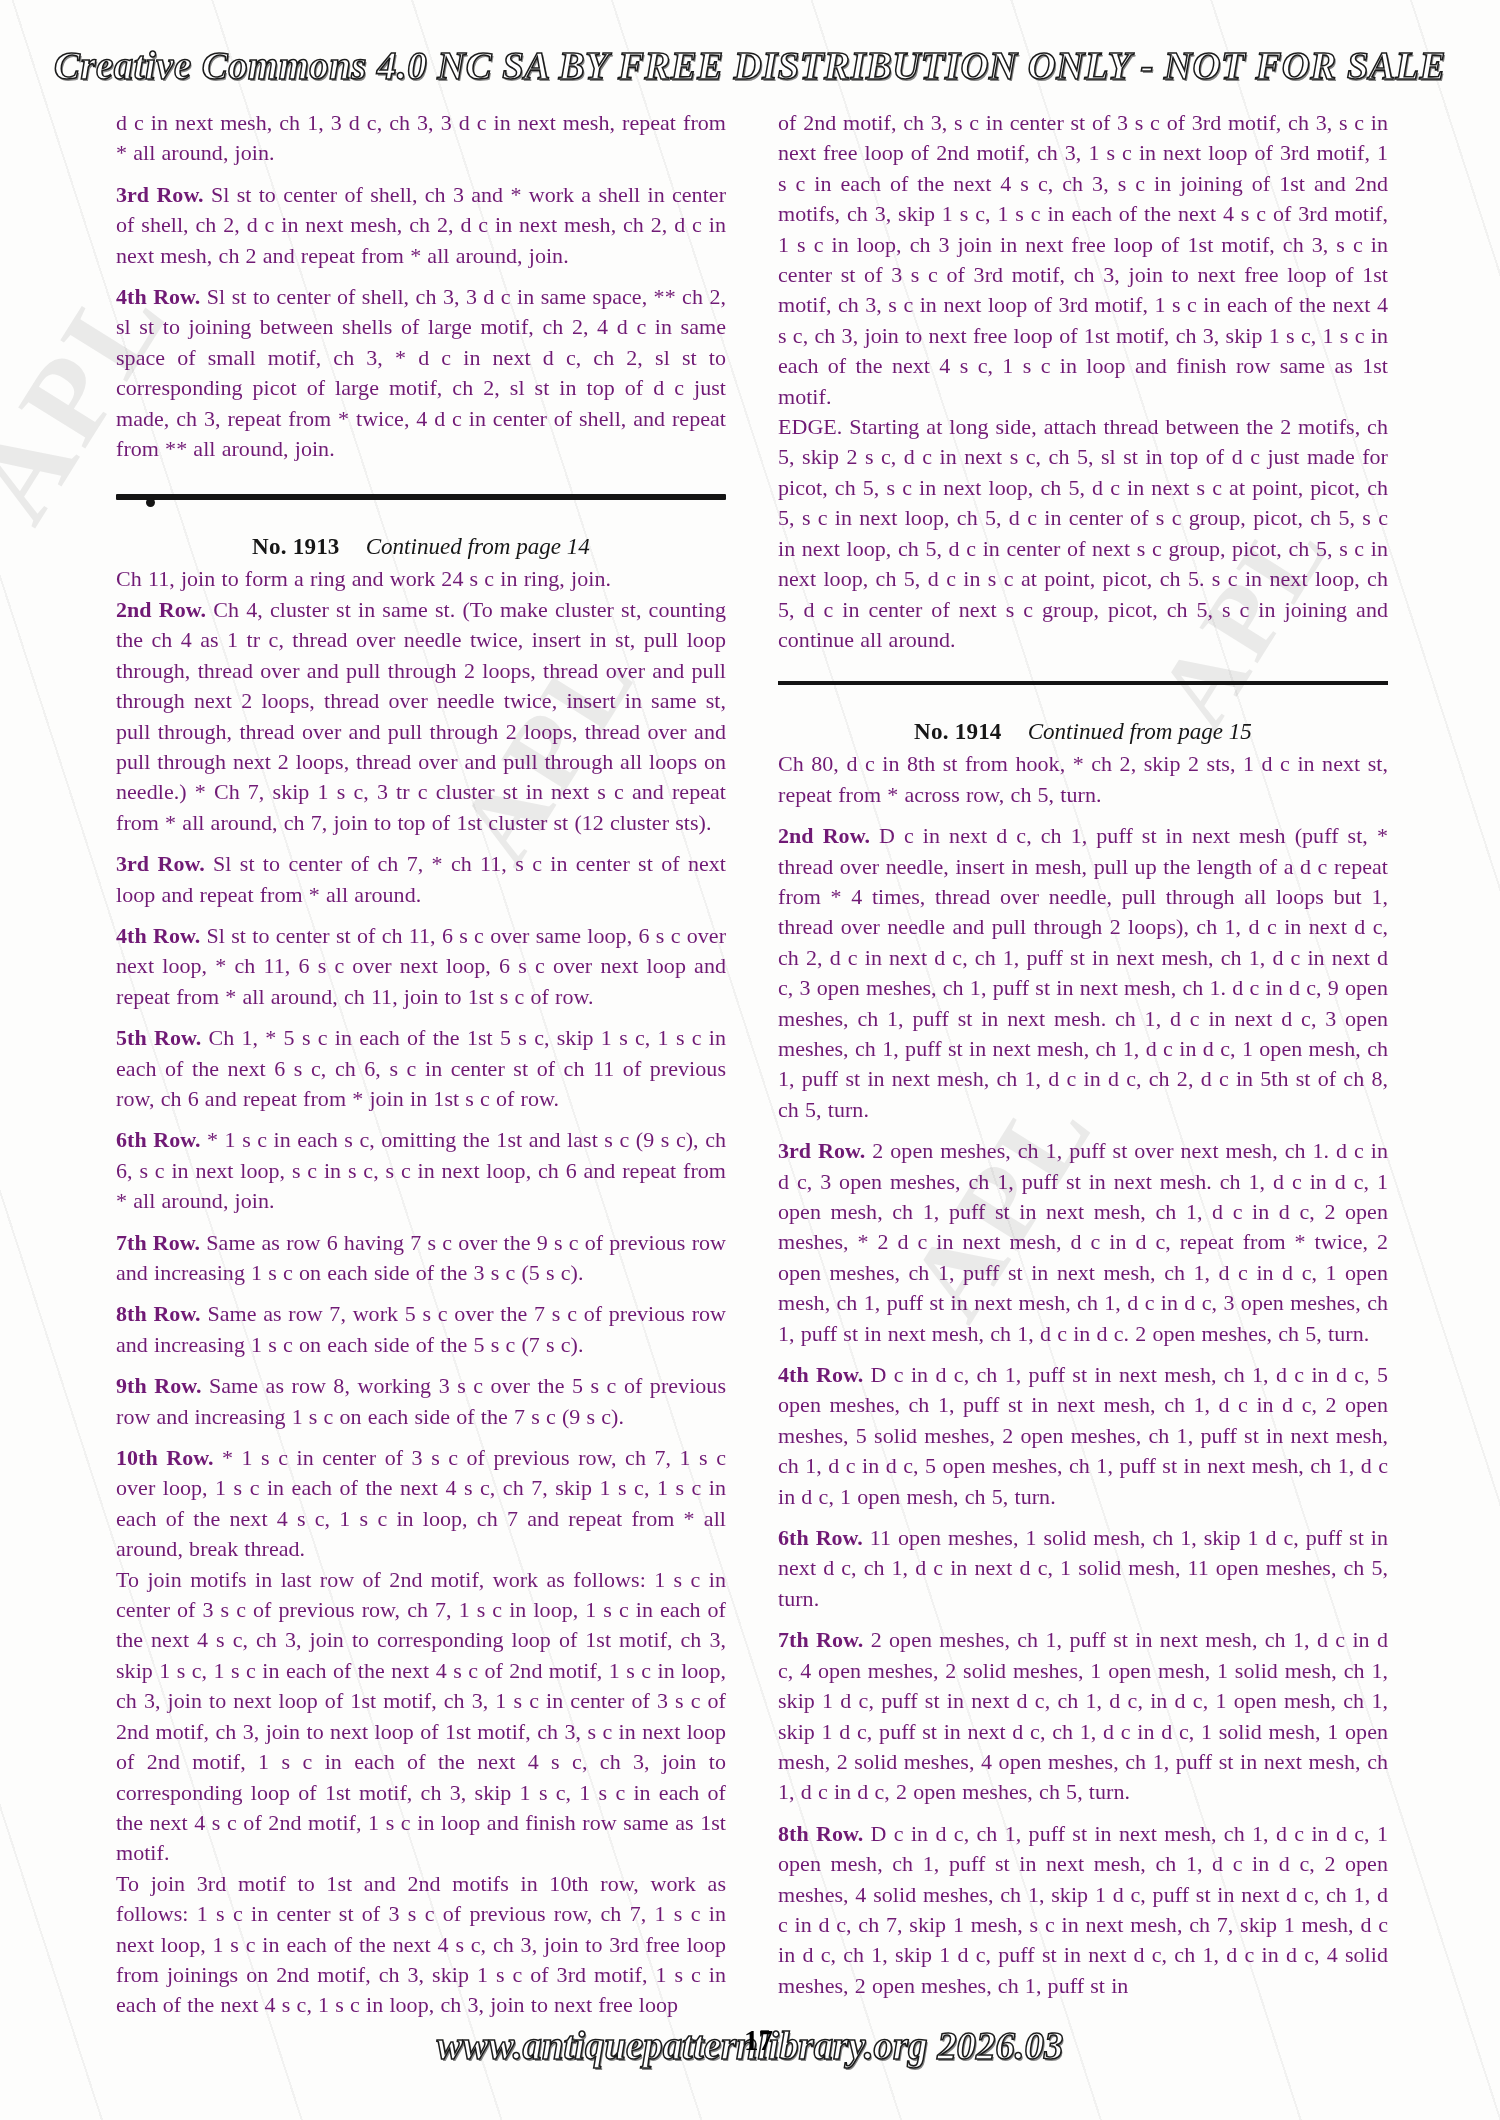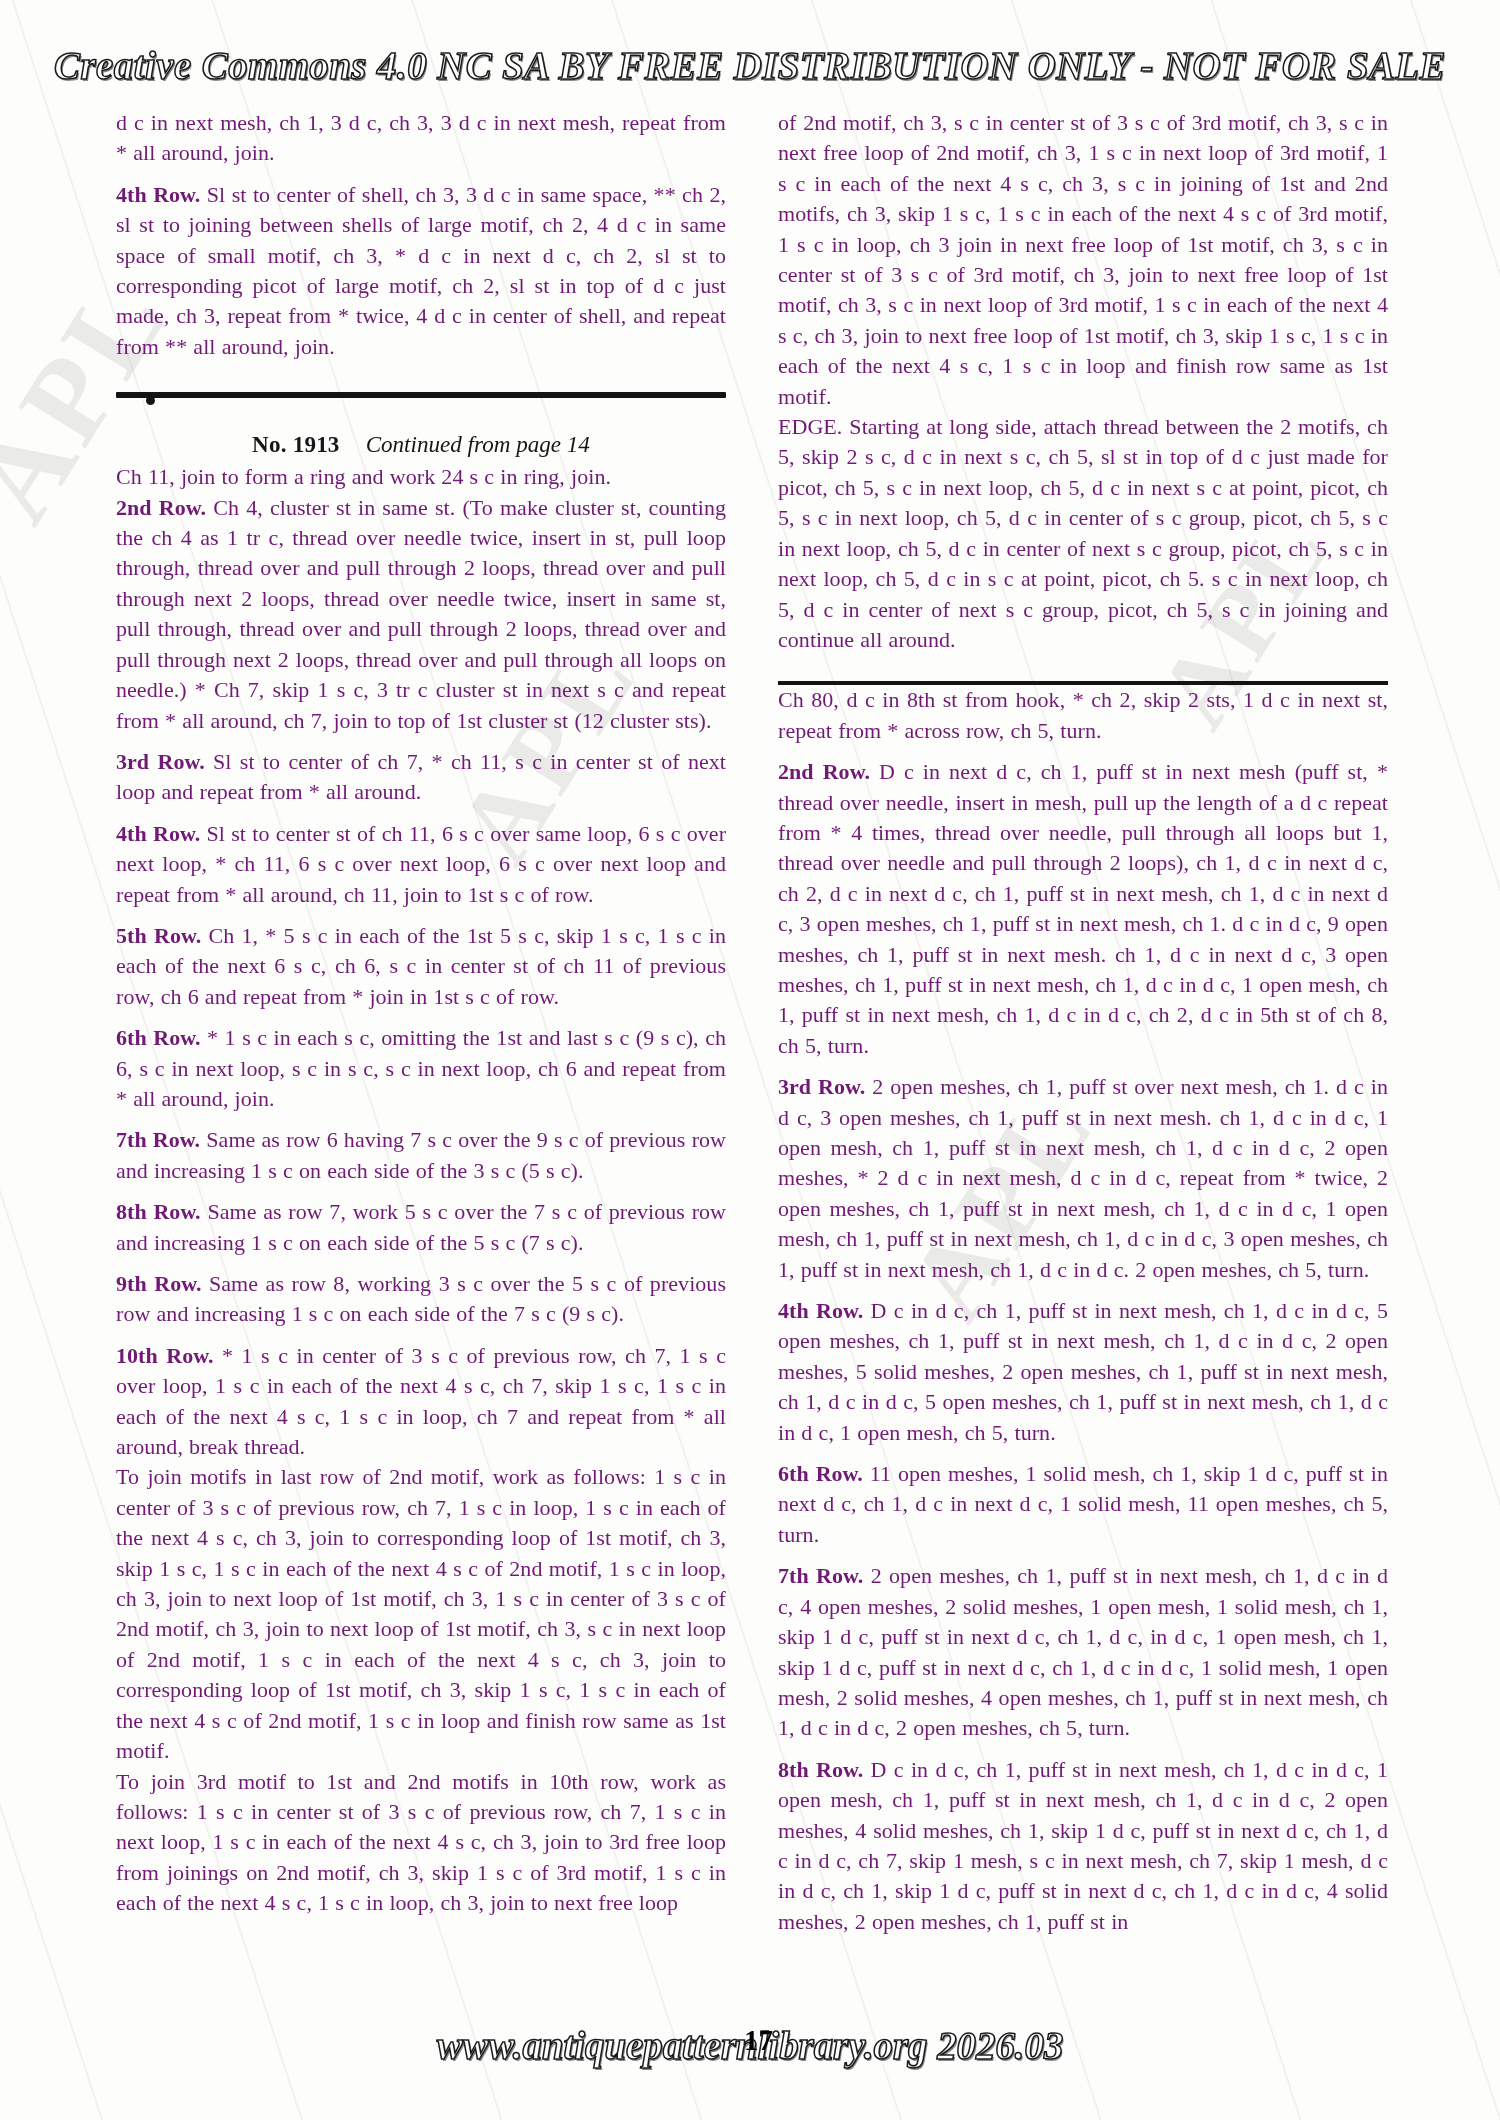--- a/index.html
+++ b/index.html
@@ -169,20 +169,21 @@
 <div class="watermark wm-d">APL</div>
 
 <div class="banner banner-top">Creative Commons 4.0 NC SA BY FREE DISTRIBUTION ONLY - NOT FOR SALE</div>
 
 <div class="columns">
 
   <div class="col">
 
     <p><span>d c in next mesh, ch 1, 3 d c, ch 3, 3 d c in next mesh, repeat from * all around, join.</span></p>
 
+    <p class="gap"><span class="rowlabel">3rd Row.</span> <span>Sl st to center of shell, ch 3 and * work a shell in center of shell, ch 2, d c in next mesh, ch 2, d c in next mesh, ch 2, d c in next mesh, ch 2 and repeat from * all around, join.</span></p>
 
     <p class="gap"><span class="rowlabel">4th Row.</span> <span>Sl st to center of shell, ch 3, 3 d c in same space, ** ch 2, sl st to joining between shells of large motif, ch 2, 4 d c in same space of small motif, ch 3, * d c in next d c, ch 2, sl st to corresponding picot of large motif, ch 2, sl st in top of d c just made, ch 3, repeat from * twice, 4 d c in center of shell, and repeat from ** all around, join.</span></p>
 
     <div class="rule"></div>
 
     <div class="pattern-head">
       <span class="no">No. 1913</span><span class="cont">Continued from page 14</span>
     </div>
 
     <p>Ch 11, join to form a ring and work 24 s c in ring, join.</p>
@@ -211,20 +212,23 @@
   </div>
 
   <div class="col">
 
     <p>of 2nd motif, ch 3, s c in center st of 3 s c of 3rd motif, ch 3, s c in next free loop of 2nd motif, ch 3, 1 s c in next loop of 3rd motif, 1 s c in each of the next 4 s c, ch 3, s c in joining of 1st and 2nd motifs, ch 3, skip 1 s c, 1 s c in each of the next 4 s c of 3rd motif, 1 s c in loop, ch 3 join in next free loop of 1st motif, ch 3, s c in center st of 3 s c of 3rd motif, ch 3, join to next free loop of 1st motif, ch 3, s c in next loop of 3rd motif, 1 s c in each of the next 4 s c, ch 3, join to next free loop of 1st motif, ch 3, skip 1 s c, 1 s c in each of the next 4 s c, 1 s c in loop and finish row same as 1st motif.</p>
 
     <p><span class="edge-label">EDGE.</span> <span>Starting at long side, attach thread between the 2 motifs, ch 5, skip 2 s c, d c in next s c, ch 5, sl st in top of d c just made for picot, ch 5, s c in next loop, ch 5, d c in next s c at point, picot, ch 5, s c in next loop, ch 5, d c in center of s c group, picot, ch 5, s c in next loop, ch 5, d c in center of next s c group, picot, ch 5, s c in next loop, ch 5, d c in s c at point, picot, ch 5. s c in next loop, ch 5, d c in center of next s c group, picot, ch 5, s c in joining and continue all around.</span></p>
 
     <div class="rule-thin"></div>
 
+    <div class="pattern-head">
+      <span class="no">No. 1914</span><span class="cont">Continued from page 15</span>
+    </div>
 
     <p>Ch 80, d c in 8th st from hook, * ch 2, skip 2 sts, 1 d c in next st, repeat from * across row, ch 5, turn.</p>
 
     <p class="gap"><span class="rowlabel">2nd Row.</span> <span>D c in next d c, ch 1, puff st in next mesh (puff st, * thread over needle, insert in mesh, pull up the length of a d c repeat from * 4 times, thread over needle, pull through all loops but 1, thread over needle and pull through 2 loops), ch 1, d c in next d c, ch 2, d c in next d c, ch 1, puff st in next mesh, ch 1, d c in next d c, 3 open meshes, ch 1, puff st in next mesh, ch 1. d c in d c, 9 open meshes, ch 1, puff st in next mesh. ch 1, d c in next d c, 3 open meshes, ch 1, puff st in next mesh, ch 1, d c in d c, 1 open mesh, ch 1, puff st in next mesh, ch 1, d c in d c, ch 2, d c in 5th st of ch 8, ch 5, turn.</span></p>
 
     <p class="gap"><span class="rowlabel">3rd Row.</span> <span>2 open meshes, ch 1, puff st over next mesh, ch 1. d c in d c, 3 open meshes, ch 1, puff st in next mesh. ch 1, d c in d c, 1 open mesh, ch 1, puff st in next mesh, ch 1, d c in d c, 2 open meshes, * 2 d c in next mesh, d c in d c, repeat from * twice, 2 open meshes, ch 1, puff st in next mesh, ch 1, d c in d c, 1 open mesh, ch 1, puff st in next mesh, ch 1, d c in d c, 3 open meshes, ch 1, puff st in next mesh, ch 1, d c in d c. 2 open meshes, ch 5, turn.</span></p>
 
     <p class="gap"><span class="rowlabel">4th Row.</span> <span>D c in d c, ch 1, puff st in next mesh, ch 1, d c in d c, 5 open meshes, ch 1, puff st in next mesh, ch 1, d c in d c, 2 open meshes, 5 solid meshes, 2 open meshes, ch 1, puff st in next mesh, ch 1, d c in d c, 5 open meshes, ch 1, puff st in next mesh, ch 1, d c in d c, 1 open mesh, ch 5, turn.</span></p>
 
 

